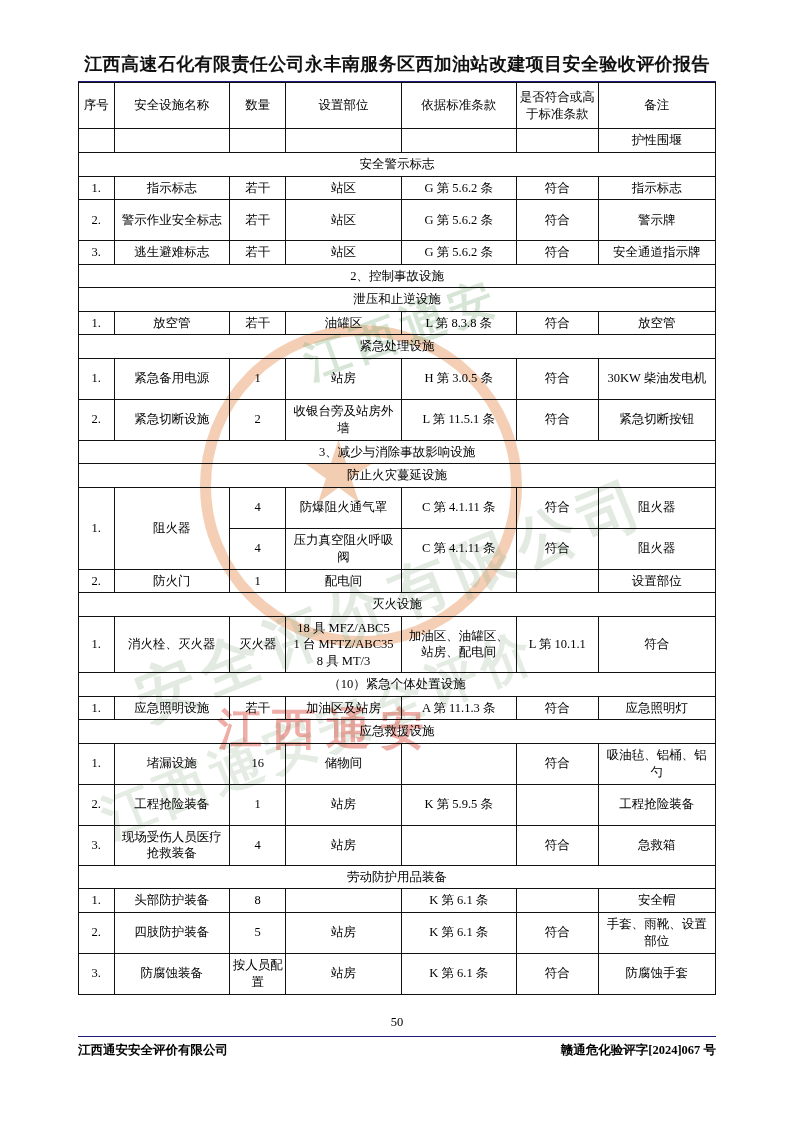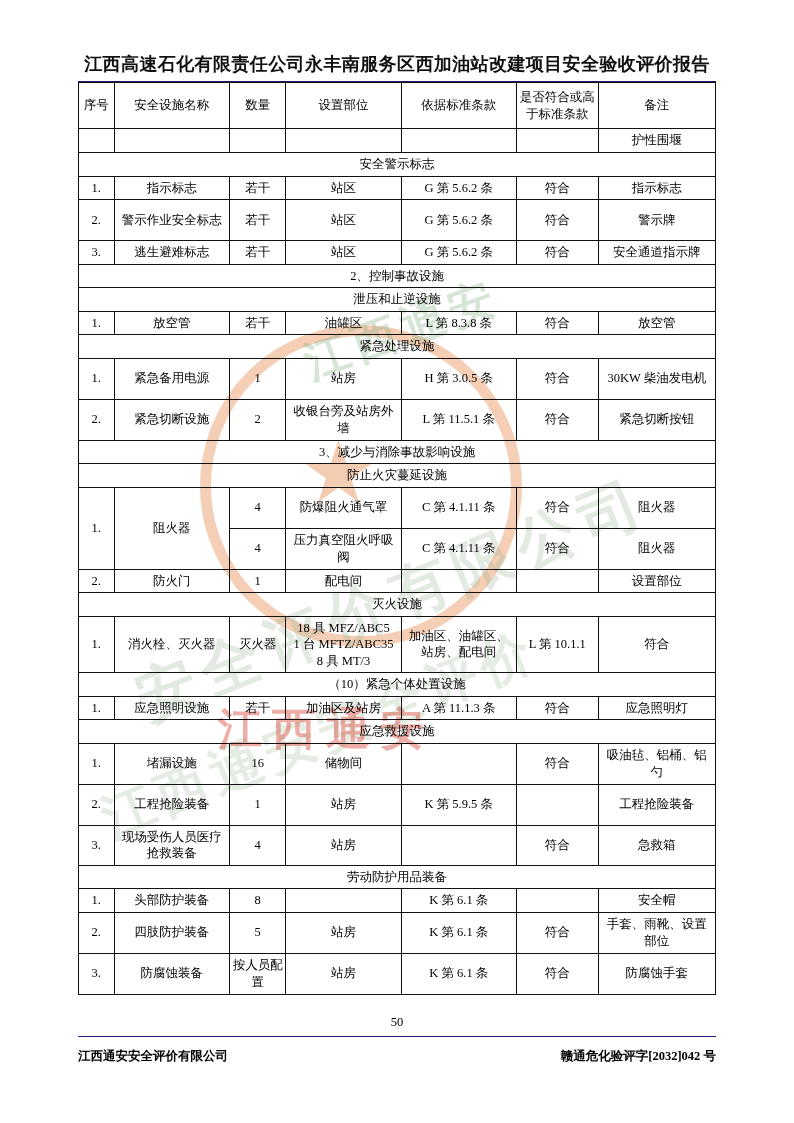--- a/index.html
+++ b/index.html
@@ -138,21 +138,21 @@
     top: 1015px;
     text-align: center;
     font-size: 12.5px;
   }
   .footer {
     position: absolute;
     left: 78px;
     right: 78px;
     top: 1036px;
     border-top: 1.2px solid #1a1a7a;
-    padding-top: 11px;
+    padding-top: 5px;
     display: flex;
     justify-content: space-between;
     font-size: 12.5px;
     font-weight: bold;
   }
 </style>
 </head>
 <body>
 
 <div class="page">
@@ -377,15 +377,15 @@
           <td>K 第 6.1 条</td>
           <td>符合</td>
           <td>防腐蚀手套</td>
         </tr>
       </tbody>
   </table>
 
   <div class="page-num">50</div>
   <div class="footer">
     <span>江西通安安全评价有限公司</span>
-    <span>赣通危化验评字[2032]042 号</span>
+    <span>赣通危化验评字[2024]067 号</span>
   </div>
 </div>
 
 </body></html>

